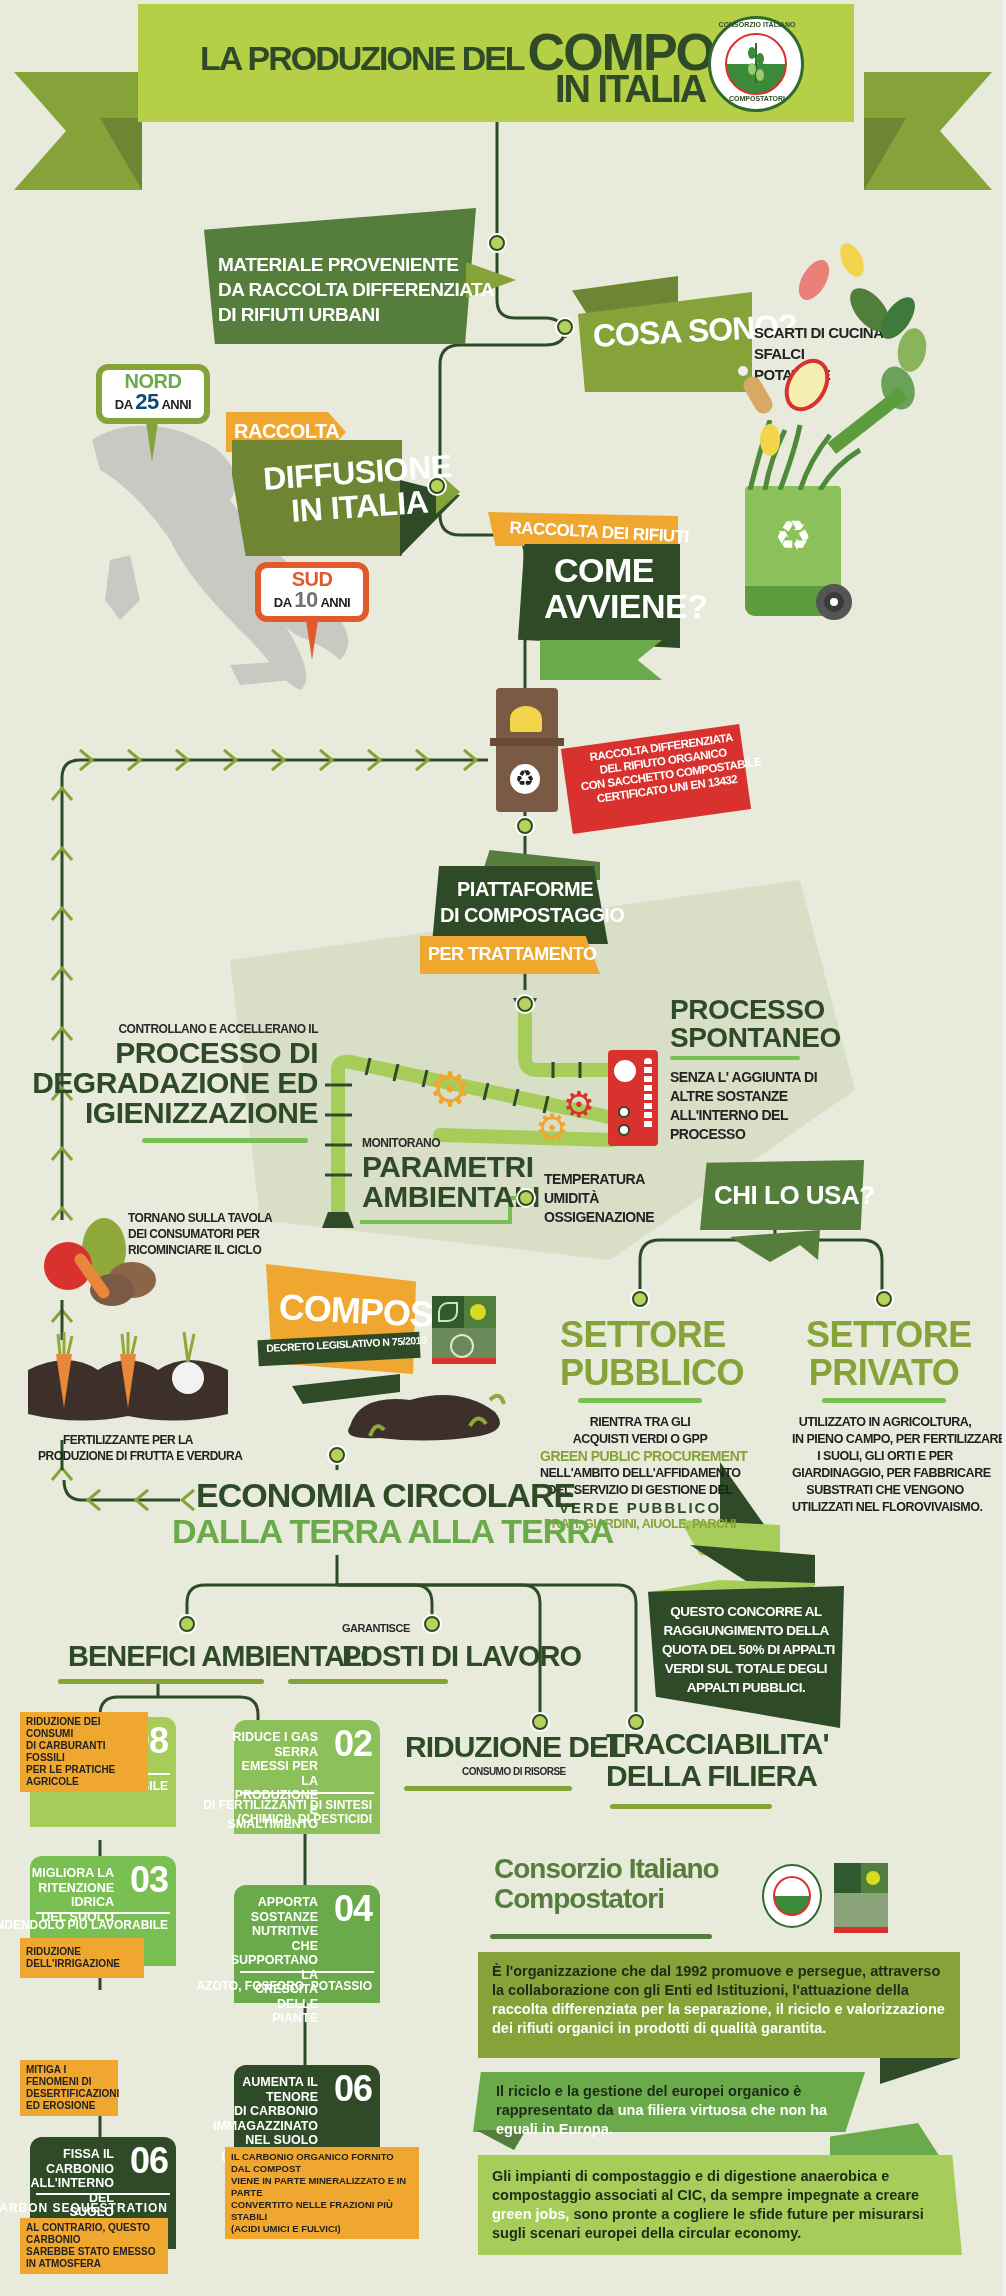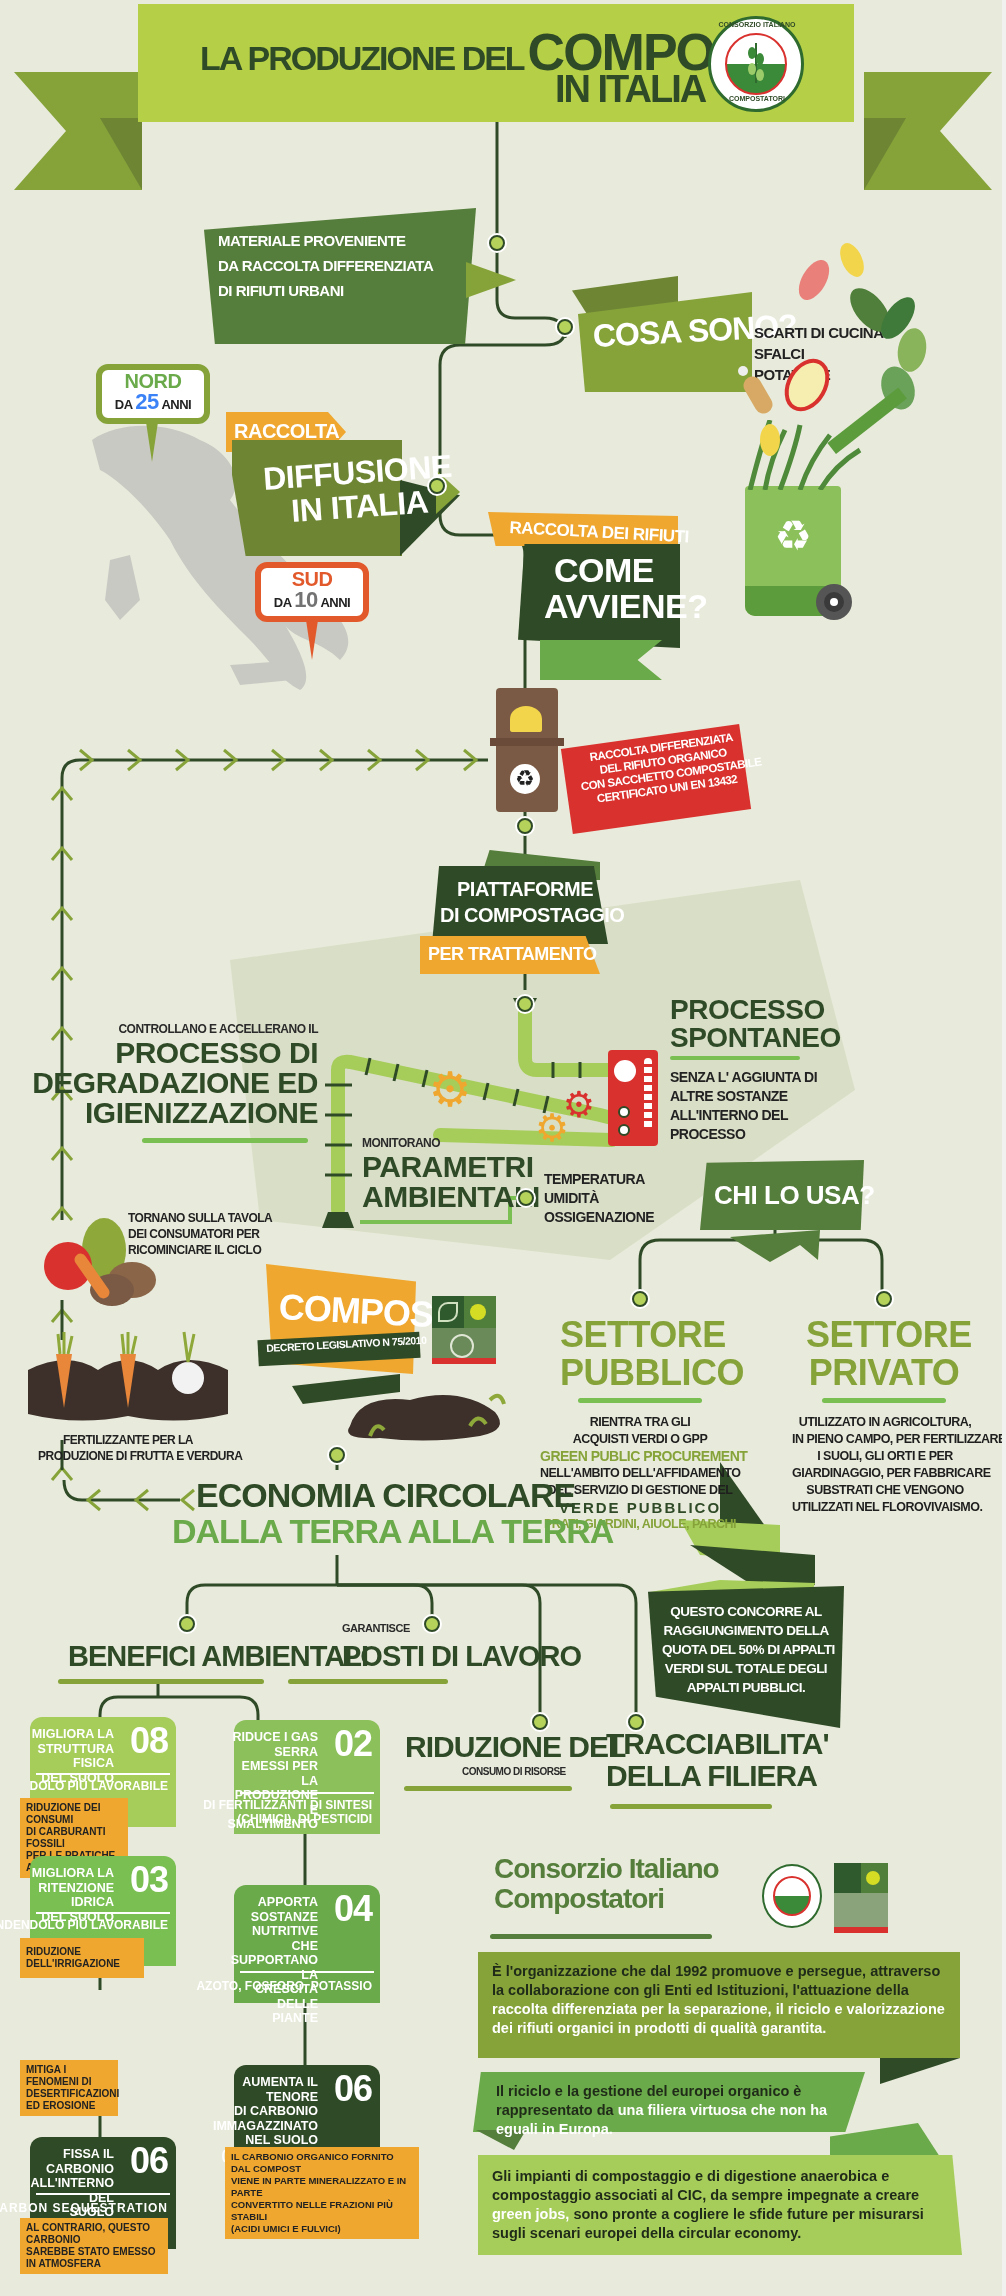--- a/index.html
+++ b/index.html
@@ -150,21 +150,21 @@
           <ellipse cx="4" cy="28" rx="4" ry="6" fill="#9ccc6a"></ellipse>
           <ellipse cx="12" cy="34" rx="4" ry="6" fill="#9ccc6a"></ellipse>
         </svg>
     </div>
     <div class="abs" style="left:6px;top:2px;width:80px;font-size:7px;font-weight:bold;text-align:center;color:#2f4a26;">CONSORZIO ITALIANO</div>
     <div class="abs" style="left:6px;top:76px;width:80px;font-size:7px;font-weight:bold;text-align:center;color:#2f4a26;">COMPOSTATORI</div>
   </div>
 
   <div class="abs" style="left:204px;top:208px;width:272px;height:136px;background:#557d3b;clip-path:polygon(0 16%,100% 0,96% 100%,4% 100%);"></div>
   <div class="abs" style="left:466px;top:262px;width:50px;height:36px;background:#86a33a;clip-path:polygon(0 0,100% 50%,0 100%);"></div>
-  <div class="abs stack white cond" style="left:218px;top:228px;font-size:15px;line-height:25px;">
+  <div class="abs stack white cond" style="left:218px;top:252px;font-size:19px;line-height:25px;">
     <div>MATERIALE  PROVENIENTE</div>
     <div>DA RACCOLTA DIFFERENZIATA</div>
     <div>DI RIFIUTI URBANI</div>
   </div>
 
   <div class="abs" style="left:572px;top:276px;width:106px;height:48px;background:#6e8634;clip-path:polygon(0 30%,100% 0,100% 100%,20% 100%);"></div>
   <div class="abs" style="left:578px;top:292px;width:174px;height:100px;background:#86a33a;clip-path:polygon(0 22%,100% 0,100% 100%,4% 100%);"></div>
   <div class="abs cond white" style="left:592px;top:318px;font-size:32px;letter-spacing:-1px;white-space:nowrap;transform:rotate(-3deg);">COSA SONO?</div>
   <div class="abs stack cond black" style="left:754px;top:322px;font-size:15px;line-height:21px;">
     <div>SCARTI DI CUCINA</div>
@@ -197,21 +197,21 @@
     </div>
   <svg class="abs" style="left:740px;top:420px;" width="130" height="70" viewBox="0 0 130 70">
     <path d="M10,70 Q20,30 30,0 M25,70 Q30,40 45,10 M40,70 Q55,30 60,5 M60,70 Q70,40 90,15 M80,70 Q95,45 120,30" stroke="#4e8a3a" stroke-width="5" fill="none"></path>
     <ellipse cx="30" cy="20" rx="10" ry="16" fill="#f2d54a"></ellipse>
   </svg>
 
   <div class="abs" style="left:96px;top:364px;width:114px;height:60px;background:#fff;border:6px solid #86a33a;border-radius:12px;text-align:center;">
     <div class="cond" style="color:#6aaa4a;font-size:20px;line-height:22px;transform:none;">NORD</div>
     <div class="cond black" style="font-size:13px;line-height:20px;transform:none;">
       <span>DA</span>
-      <span style="color:#3b82f6;font-size:22px;">25</span>
+      <span style="color:#0c4a6e;font-size:22px;">25</span>
       <span>ANNI</span>
     </div>
   </div>
   <div class="abs" style="left:146px;top:422px;width:12px;height:40px;background:#86a33a;clip-path:polygon(0 0,100% 0,50% 100%);"></div>
 
   <div class="abs" style="left:255px;top:562px;width:114px;height:60px;background:#fff;border:6px solid #e25a2c;border-radius:12px;text-align:center;">
     <div class="cond" style="color:#e25a2c;font-size:20px;line-height:22px;transform:none;">SUD</div>
     <div class="cond black" style="font-size:13px;line-height:20px;transform:none;">
       <span>DA</span>
       <span style="color:#737373;font-size:22px;">10</span>
@@ -410,21 +410,21 @@
         <div>MIGLIORA LA</div>
         <div>STRUTTURA FISICA</div>
         <div>DEL SUOLO</div>
       </div>
     <div class="cnum">08</div>
     <div class="csep" style="top:56px;"></div>
     <div class="csub" style="top:62px;">
         <div>RENDENDOLO PIÙ LAVORABILE</div>
       </div>
   </div>
-  <div class="note" style="left:20px;top:1798px;width:108px;">
+  <div class="note" style="left:20px;top:1712px;width:128px;">
     <div>RIDUZIONE DEI CONSUMI</div>
       <div>DI CARBURANTI FOSSILI</div>
       <div>PER LE PRATICHE AGRICOLE</div>
   </div>
 
   <div class="card" style="left:234px;top:1720px;width:146px;height:114px;background:#8cc05a;">
     <div class="ctext">
         <div>RIDUCE I GAS SERRA</div>
         <div>EMESSI PER LA</div>
         <div>PRODUZIONE E</div>

